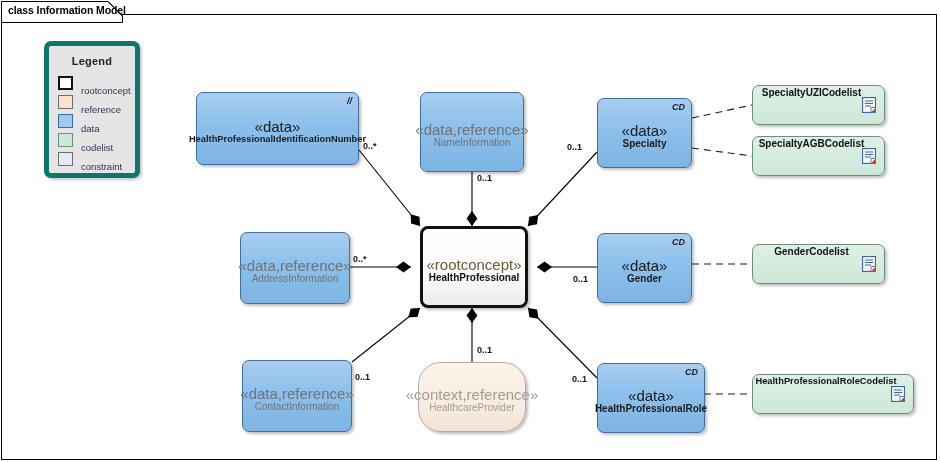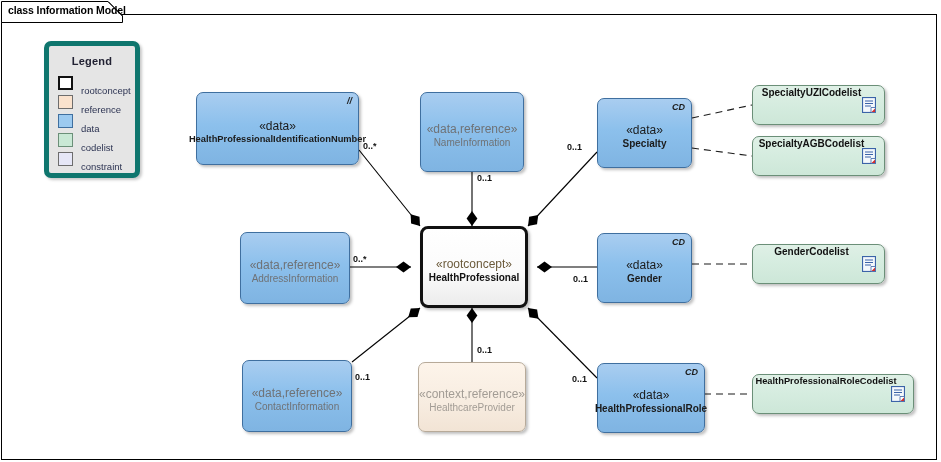--- a/index.html
+++ b/index.html
@@ -38,37 +38,37 @@
   .node{
     position:absolute;box-sizing:border-box;
     border:1px solid #355d8c;
     border-radius:7px;
     display:flex;flex-direction:column;
     align-items:center;justify-content:center;
     text-align:center;
     font-size:10px;
     box-shadow:2px 2px 3px rgba(0,0,0,0.25);
   }
-  .node .stereo{font-size:12px;line-height:13px;white-space:nowrap;margin-top:8px;}
+  .node .stereo{font-size:15px;line-height:13px;white-space:nowrap;margin-top:8px;}
   .node .nm{font-size:10px;font-weight:bold;line-height:13px;white-space:nowrap;}
 
   
   .t-data{
     background:linear-gradient(180deg,#a9cdf0 0%,#8cc0ec 45%,#7fb4e2 100%);
     border-color:#3f6f9f;color:#1b1b1b;
   }
   
   .t-dataref{
     background:linear-gradient(180deg,#a9cdf0 0%,#8cc0ec 45%,#7fb4e2 100%);
     border-color:#3f6f9f;color:#6f7276;
   }
   
   .t-container{
     background:linear-gradient(180deg,#fdf4ea 0%,#f7ece0 60%,#f2e4d5 100%);
-    border-color:#b7aa99;color:#a29c95;
+    border-color:#b7aa99;color:#a29c95;border-radius:23px;
   }
   
   .t-root{
     background:linear-gradient(180deg,#ffffff 0%,#fbfbfb 55%,#ececec 100%);
     border:3px solid #111;border-radius:8px;
     color:#111;
   }
   .t-root .stereo{color:#6b5a3a;}
   
   .t-codelist{

